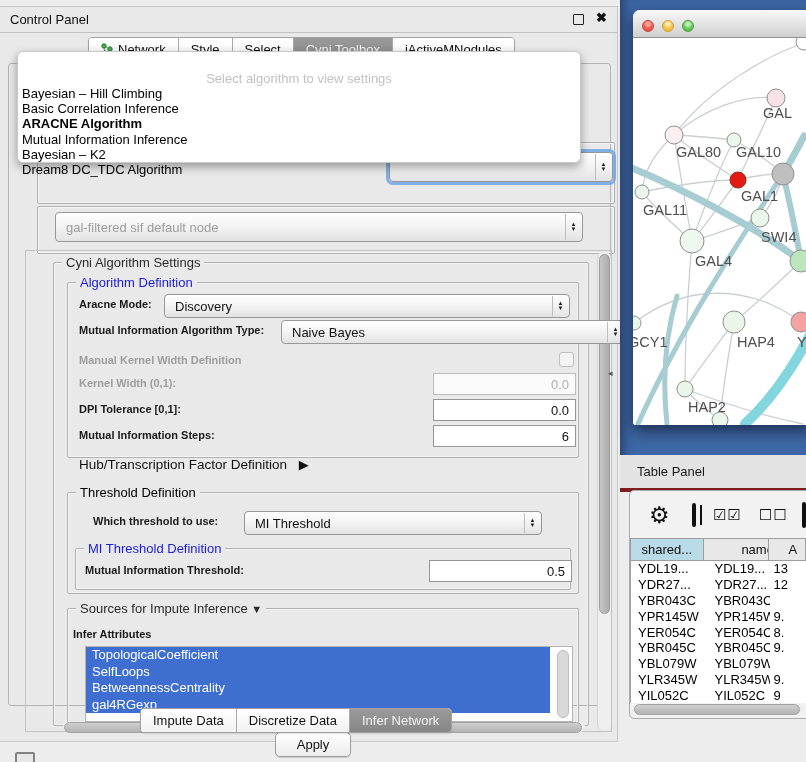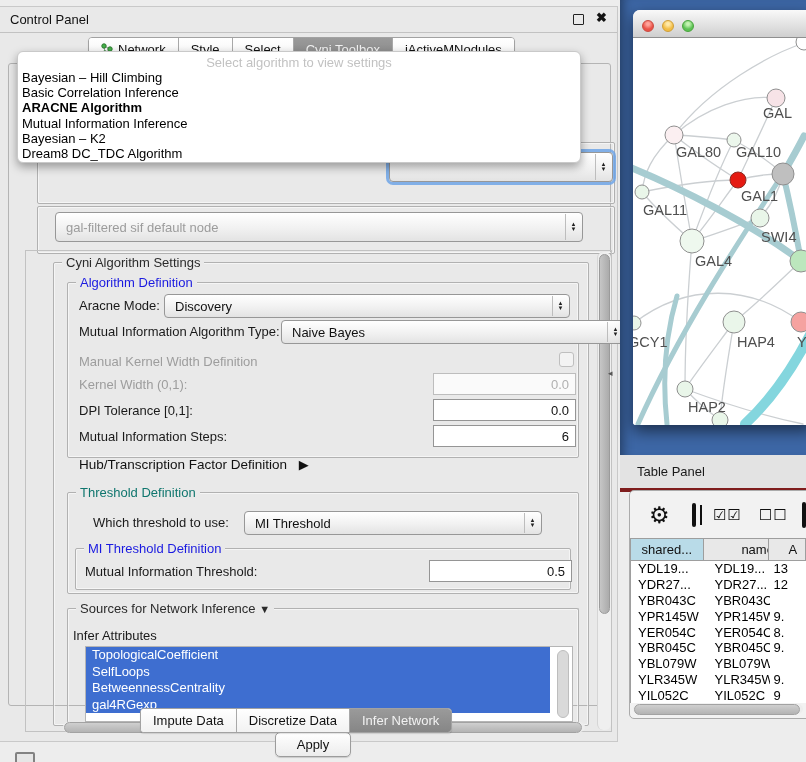--- a/index.html
+++ b/index.html
@@ -29,45 +29,45 @@
   #bottom-tabs{left:140px;top:701px;}
 
   
   .content-box{left:8px;top:56px;width:601px;height:641px;border:1px solid #b4b4b4;
                border-radius:3px;background:#e9e9e9;}
 
   .group{position:absolute;border:1px solid #b1b1b1;border-radius:2px;
          box-shadow:inset 0 0 0 1px rgba(255,255,255,.55);}
   .legend{position:absolute;top:-8px;left:8px;background:#e9e9e9;padding:0 4px;font-size:13px;color:#2b2b2b;white-space:nowrap;}
   .legend.blue{color:#1a1ae0;}
-  .legend.green{color:#0f766e;}
+  .legend.green{color:#000000;}
 
   .combo{position:absolute;border:1px solid #979797;border-radius:4px;box-sizing:border-box;
          background:linear-gradient(#ffffff,#f1f1f1 55%,#e3e3e3);display:flex;align-items:center;
          font-size:13px;color:#111;padding-left:10px;}
   .combo .arrows{position:absolute;right:1px;top:1px;bottom:1px;width:15px;border-left:1px solid #bdbdbd;
                  display:flex;flex-direction:column;align-items:center;justify-content:center;
                  font-size:6px;line-height:5px;color:#222;}
   .combo.focus-ring{box-shadow:0 0 0 3px rgba(110,165,230,.85);}
   .combo.ghost{color:#9c9c9c;}
 
   .field{position:absolute;border:1px solid #959595;background:#fff;box-sizing:border-box;
          font-size:13px;color:#111;display:flex;align-items:center;justify-content:flex-end;padding-right:6px;}
   .field.disabled{background:#fafafa;border-color:#bdbdbd;color:#b0b0b0;}
 
-  .lbl{position:absolute;font-size:13px;font-weight:normal;color:#1a1a1a;white-space:nowrap;}
+  .lbl{position:absolute;font-size:11px;font-weight:bold;color:#1a1a1a;white-space:nowrap;}
   .lbl.dis{color:#9d9d9d;}
   .lbl.normal{font-weight:normal;color:#111;font-size:13.5px;}
 
   .checkbox{position:absolute;width:13px;height:13px;border:1px solid #bfbfbf;border-radius:3px;background:#f3f3f3;}
 
   
   .popup{left:17px;top:51px;width:562px;height:110px;background:#fff;border:1px solid #c9c9c9;
          border-radius:6px;box-shadow:0 4px 10px rgba(0,0,0,.35);z-index:30;}
-  .popup-placeholder{height:15px;text-align:center;font-size:13px;color:#c2c2c2;padding-top:3px;}
+  .popup-placeholder{height:15px;text-align:center;font-size:13px;color:#c2c2c2;padding-top:19px;}
   .popup-item{font-size:13px;color:#000;line-height:15.2px;padding-left:4px;white-space:nowrap;}
   .popup-item.bold{font-weight:bold;}
 
   
   .scrollpane{left:16px;top:186px;width:587px;height:482px;border:1px solid #c2c2c2;box-sizing:border-box;}
   .vscroll{position:absolute;background:#efefef;border-left:1px solid #d5d5d5;border-radius:6px;}
   .vscroll .thumb{position:absolute;left:1px;width:9px;background:linear-gradient(90deg,#c6c6c6,#ababab);
                   border:1px solid #9b9b9b;border-radius:6px;}
   .hscroll{position:absolute;height:10px;border-radius:6px;background:#ededed;}
   .hscroll .thumb{position:absolute;top:0;height:9px;background:linear-gradient(#cfcfcf,#b3b3b3);
@@ -243,21 +243,21 @@
       <div class="group" style="left:66px;top:484px;width:494px;height:40px;">
         <span class="legend blue">MI Threshold Definition</span>
       </div>
       <span class="lbl" style="left:76px;top:500px;">Mutual Information Threshold:</span>
       <div class="field" style="left:420px;top:496px;width:143px;height:22px;">
         <span>0.5</span>
       </div>
 
       <div class="group" style="left:58px;top:544px;width:510px;height:114px;border-bottom:none;">
         <span class="legend">
-          <span>Sources for Network Inference</span>
+          <span>Sources for Impute Inference</span>
           <span style="font-size:11px;">▼</span>
         </span>
       </div>
       <span class="lbl" style="left:64px;top:564px;">Infer Attributes</span>
       <div class="abs attr-list">
         <div id="attr-items">
             <div class="attr-item sel">TopologicalCoefficient</div>
             <div class="attr-item sel">SelfLoops</div>
             <div class="attr-item sel">BetweennessCentrality</div>
             <div class="attr-item sel">gal4RGexp</div>

